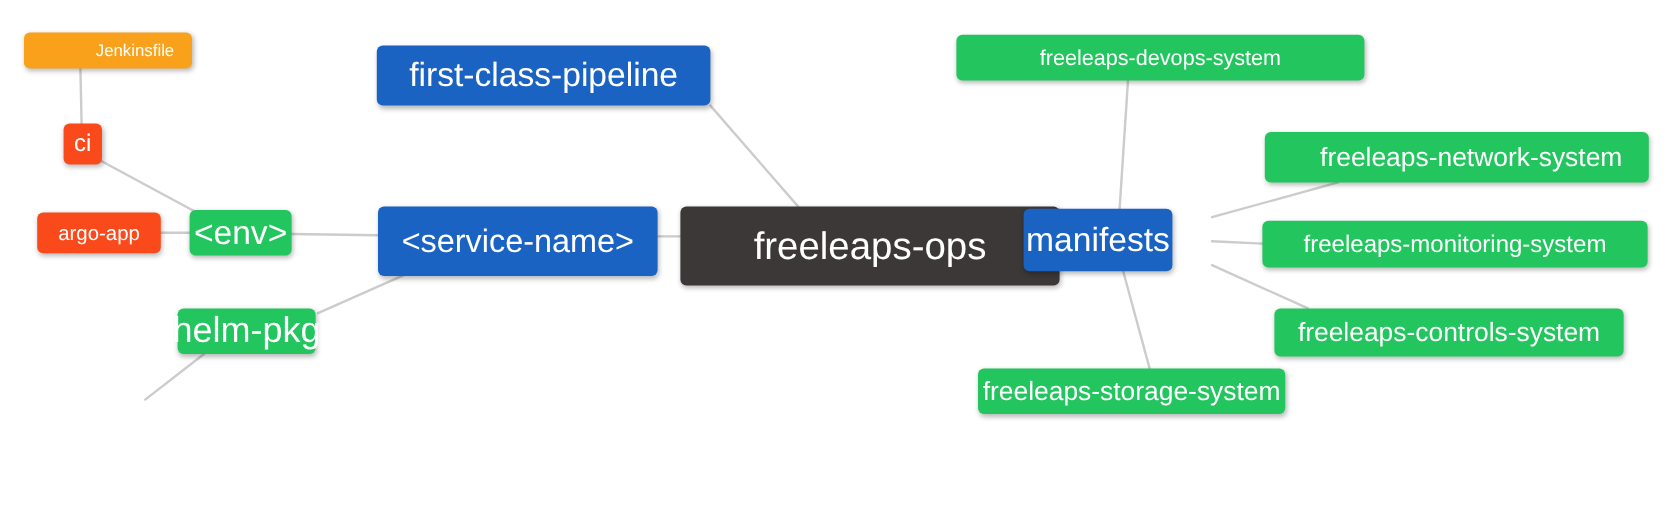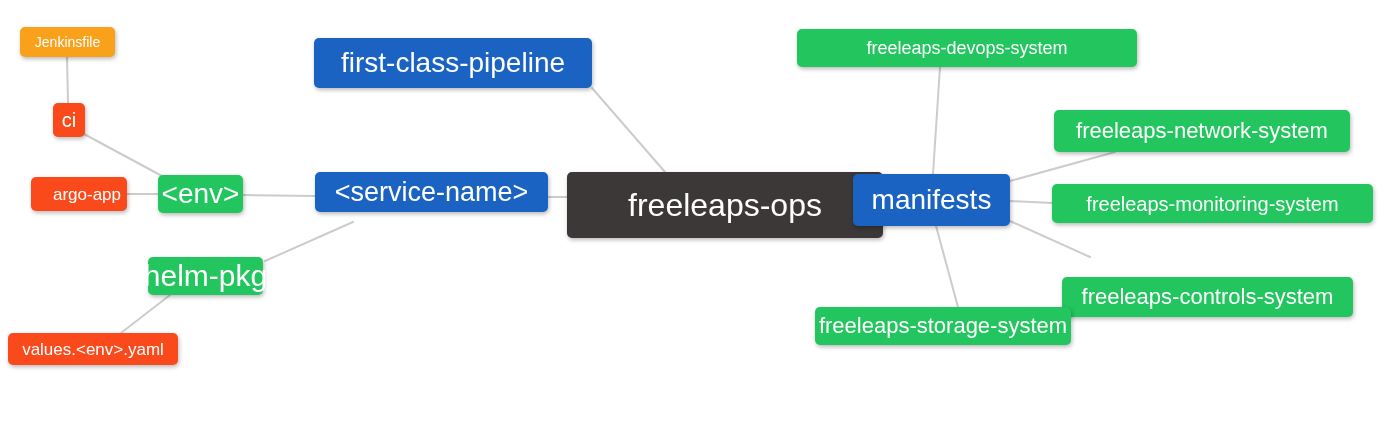--- a/index.html
+++ b/index.html
@@ -37,31 +37,30 @@
     <line x1="353" y1="222" x2="265" y2="261"></line>
     <line x1="170" y1="295" x2="121" y2="333"></line>
     <line x1="845" y1="200" x2="853" y2="200"></line>
     <line x1="933" y1="174" x2="940" y2="67"></line>
     <line x1="1010" y1="181" x2="1115" y2="152"></line>
     <line x1="1010" y1="201" x2="1052" y2="203"></line>
     <line x1="1010" y1="221" x2="1090" y2="257"></line>
     <line x1="936" y1="226" x2="958" y2="307"></line>
   </svg>
 
-  <div class="node c-orange" style="left:20px;  top:27px;  width:95px;  height:30px; font-size:14px;">Jenkinsfile</div>
+  <div class="node c-orange" style="left:20px;  top:27px;  width:95px;  height:30px; font-size:14px;padding-left:45px;">Jenkinsfile</div>
   <div class="node c-red" style="left:53px;  top:103px; width:32px;  height:34px; font-size:20px;">ci</div>
-  <div class="node c-red" style="left:31px;  top:177px; width:80px;  height:34px; font-size:17px;padding-left:16px;">argo-app</div>
+  <div class="node c-red" style="left:31px;  top:177px; width:103px;  height:34px; font-size:17px;">argo-app</div>
   <div class="node c-green" style="left:158px; top:175px; width:85px;  height:38px; font-size:28px;">&lt;env&gt;</div>
   <div class="node c-green" style="left:148px; top:257px; width:115px; height:38px; font-size:30px;">helm-pkg</div>
-  <div class="node c-red" style="left:8px;   top:333px; width:170px; height:32px; font-size:17px;">values.&lt;env&gt;.yaml</div>
 
   <div class="node c-blue" style="left:314px; top:38px;  width:278px; height:50px; font-size:28px;">first-class-pipeline</div>
-  <div class="node c-blue" style="left:315px; top:172px; width:233px; height:40px; font-size:27px;">&lt;service-name&gt;</div>
+  <div class="node c-blue" style="left:315px; top:172px; width:233px; height:58px; font-size:27px;">&lt;service-name&gt;</div>
   <div class="node c-root" style="left:567px; top:172px; width:316px; height:66px; font-size:32px;">freeleaps-ops</div>
-  <div class="node c-blue" style="left:853px; top:174px; width:157px; height:52px; font-size:28px;">manifests</div>
+  <div class="node c-blue" style="left:853px; top:174px; width:124px; height:52px; font-size:28px;">manifests</div>
 
   <div class="node c-green" style="left:797px;  top:29px;  width:340px; height:38px; font-size:18px;">freeleaps-devops-system</div>
-  <div class="node c-green" style="left:1054px; top:110px; width:296px; height:42px; font-size:22px;">freeleaps-network-system</div>
+  <div class="node c-green" style="left:1054px; top:110px; width:296px; height:42px; font-size:22px;padding-left:24px;">freeleaps-network-system</div>
   <div class="node c-green" style="left:1052px; top:184px; width:321px; height:39px; font-size:20px;">freeleaps-monitoring-system</div>
-  <div class="node c-green" style="left:1062px; top:257px; width:291px; height:40px; font-size:22px;margin-top:20px;">freeleaps-controls-system</div>
+  <div class="node c-green" style="left:1062px; top:257px; width:291px; height:40px; font-size:22px;">freeleaps-controls-system</div>
   <div class="node c-green" style="left:815px;  top:307px; width:256px; height:38px; font-size:22px;">freeleaps-storage-system</div>
 
 </div>
 
 </body></html>

